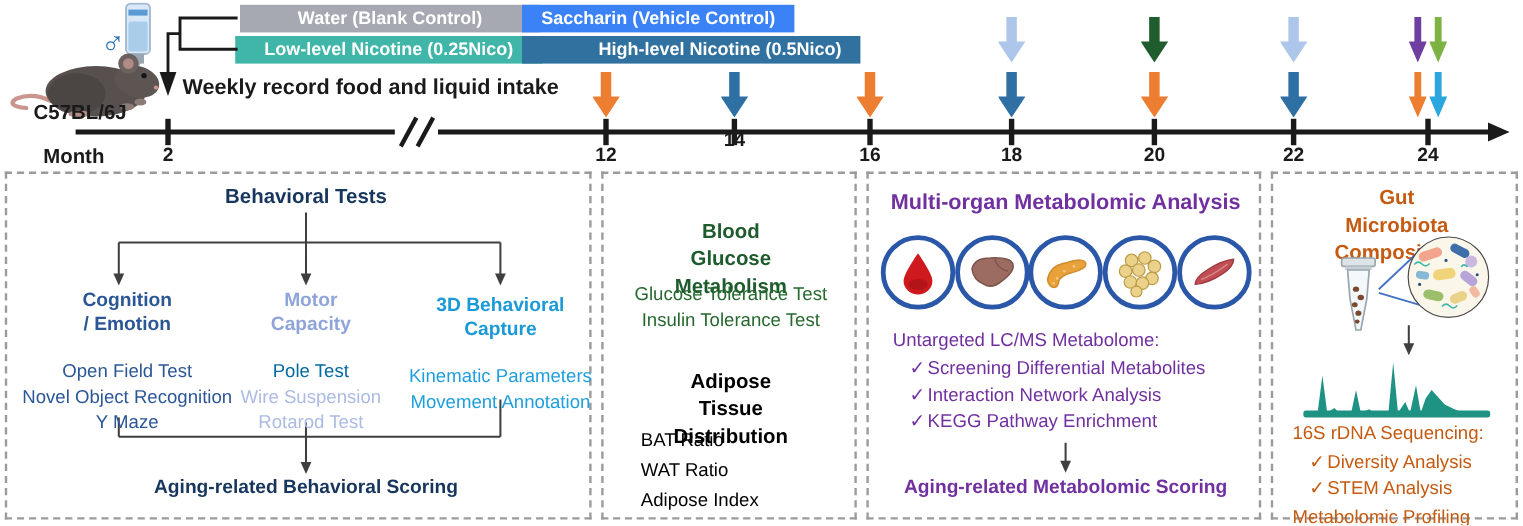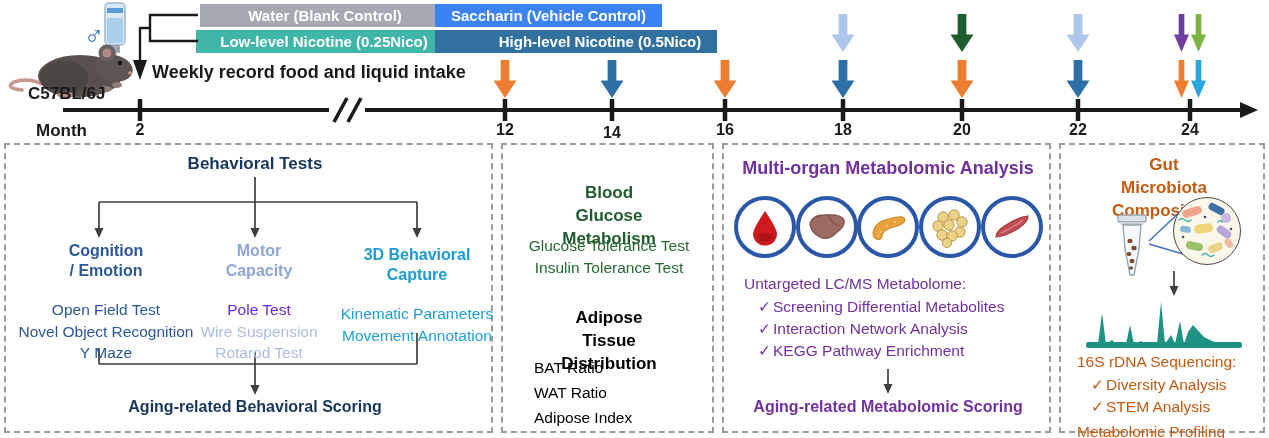--- a/index.html
+++ b/index.html
@@ -98,21 +98,21 @@
       <line x1="334" y1="122" x2="347" y2="98"></line>
         <line x1="348" y1="122" x2="361" y2="98"></line>
     </g>
   </svg>
 
   <div class="abs bold" style="left:152px;top:62px;font-size:18px;">Weekly record food and liquid intake</div>
 
   <div class="abs bold" style="left:36px;top:121px;font-size:17px;">Month</div>
   <span class="month-num" style="left:140px;top:121px;">2</span>
   <span class="month-num" style="left:505px;top:121px;">12</span>
-  <span class="month-num" style="left:612px;top:124px;">14</span>
+  <span class="month-num" style="left:612px;top:109px;">14</span>
   <span class="month-num" style="left:725px;top:121px;">16</span>
   <span class="month-num" style="left:843px;top:121px;">18</span>
   <span class="month-num" style="left:962px;top:121px;">20</span>
   <span class="month-num" style="left:1078px;top:121px;">22</span>
   <span class="month-num" style="left:1190px;top:121px;">24</span>
 
   <div id="arrow-layer">
       <div class="tl-arrow" style="left: 493.5px; top: 60px; width: 23px; background: rgb(237, 125, 49);"></div>
       <div class="tl-arrow" style="left: 600.5px; top: 60px; width: 23px; background: rgb(46, 111, 164);"></div>
       <div class="tl-arrow" style="left: 713.5px; top: 60px; width: 23px; background: rgb(237, 125, 49);"></div>
@@ -146,21 +146,21 @@
     <div class="c" style="left:100px;top:96px;">
       <div class="colhead pre" style="color:#2B5797;">Cognition
 / Emotion</div>
       <div class="colitem" style="color:#2B5797;">Open Field Test</div>
       <div class="colitem" style="color:#2B5797;">Novel Object Recognition</div>
       <div class="colitem" style="color:#2B5797;">Y Maze</div>
     </div>
     <div class="c" style="left:253px;top:96px;">
       <div class="colhead pre" style="color:#8FA5DA;">Motor
 Capacity</div>
-      <div class="colitem" style="color:#6d28d9;">Pole Test</div>
+      <div class="colitem" style="color:#0369a1;">Pole Test</div>
       <div class="colitem" style="color:#ABBBE3;">Wire Suspension</div>
       <div class="colitem" style="color:#ABBBE3;">Rotarod Test</div>
     </div>
     <div class="c" style="left:411px;top:100px;">
       <div class="colhead pre" style="color:#1B9AD7;">3D Behavioral
 Capture</div>
       <div class="colitem" style="color:#1E9FDB;">Kinematic Parameters</div>
       <div class="colitem" style="color:#1E9FDB;">Movement Annotation</div>
     </div>
     <div class="pfoot navy c" style="left:249px;top:253px;">Aging-related Behavioral Scoring</div>

